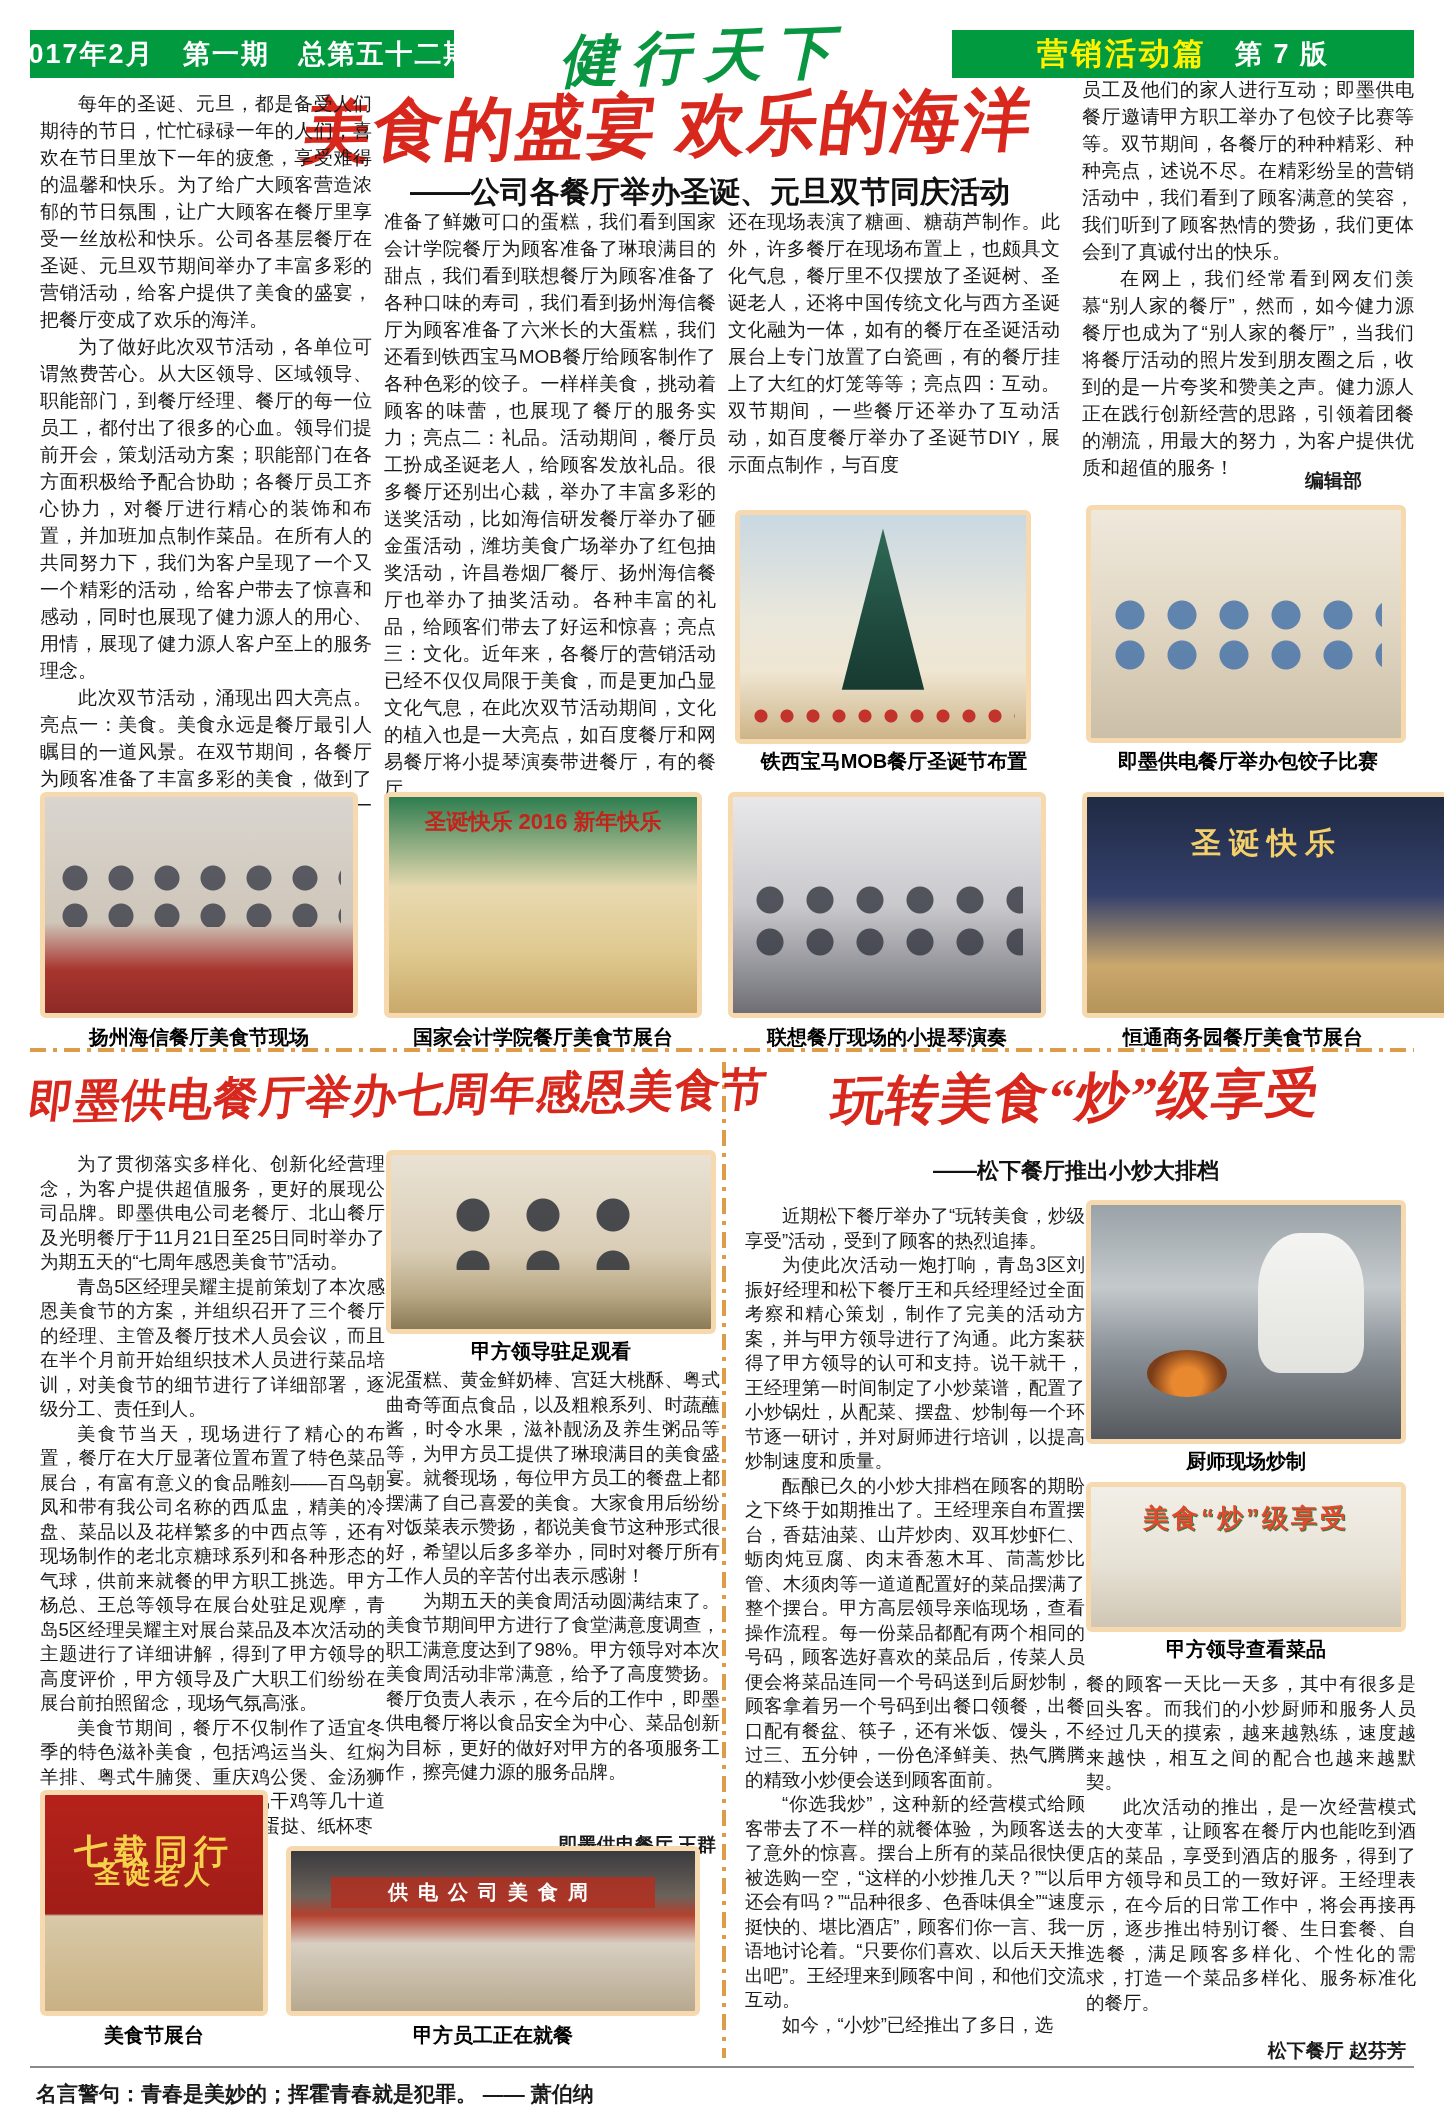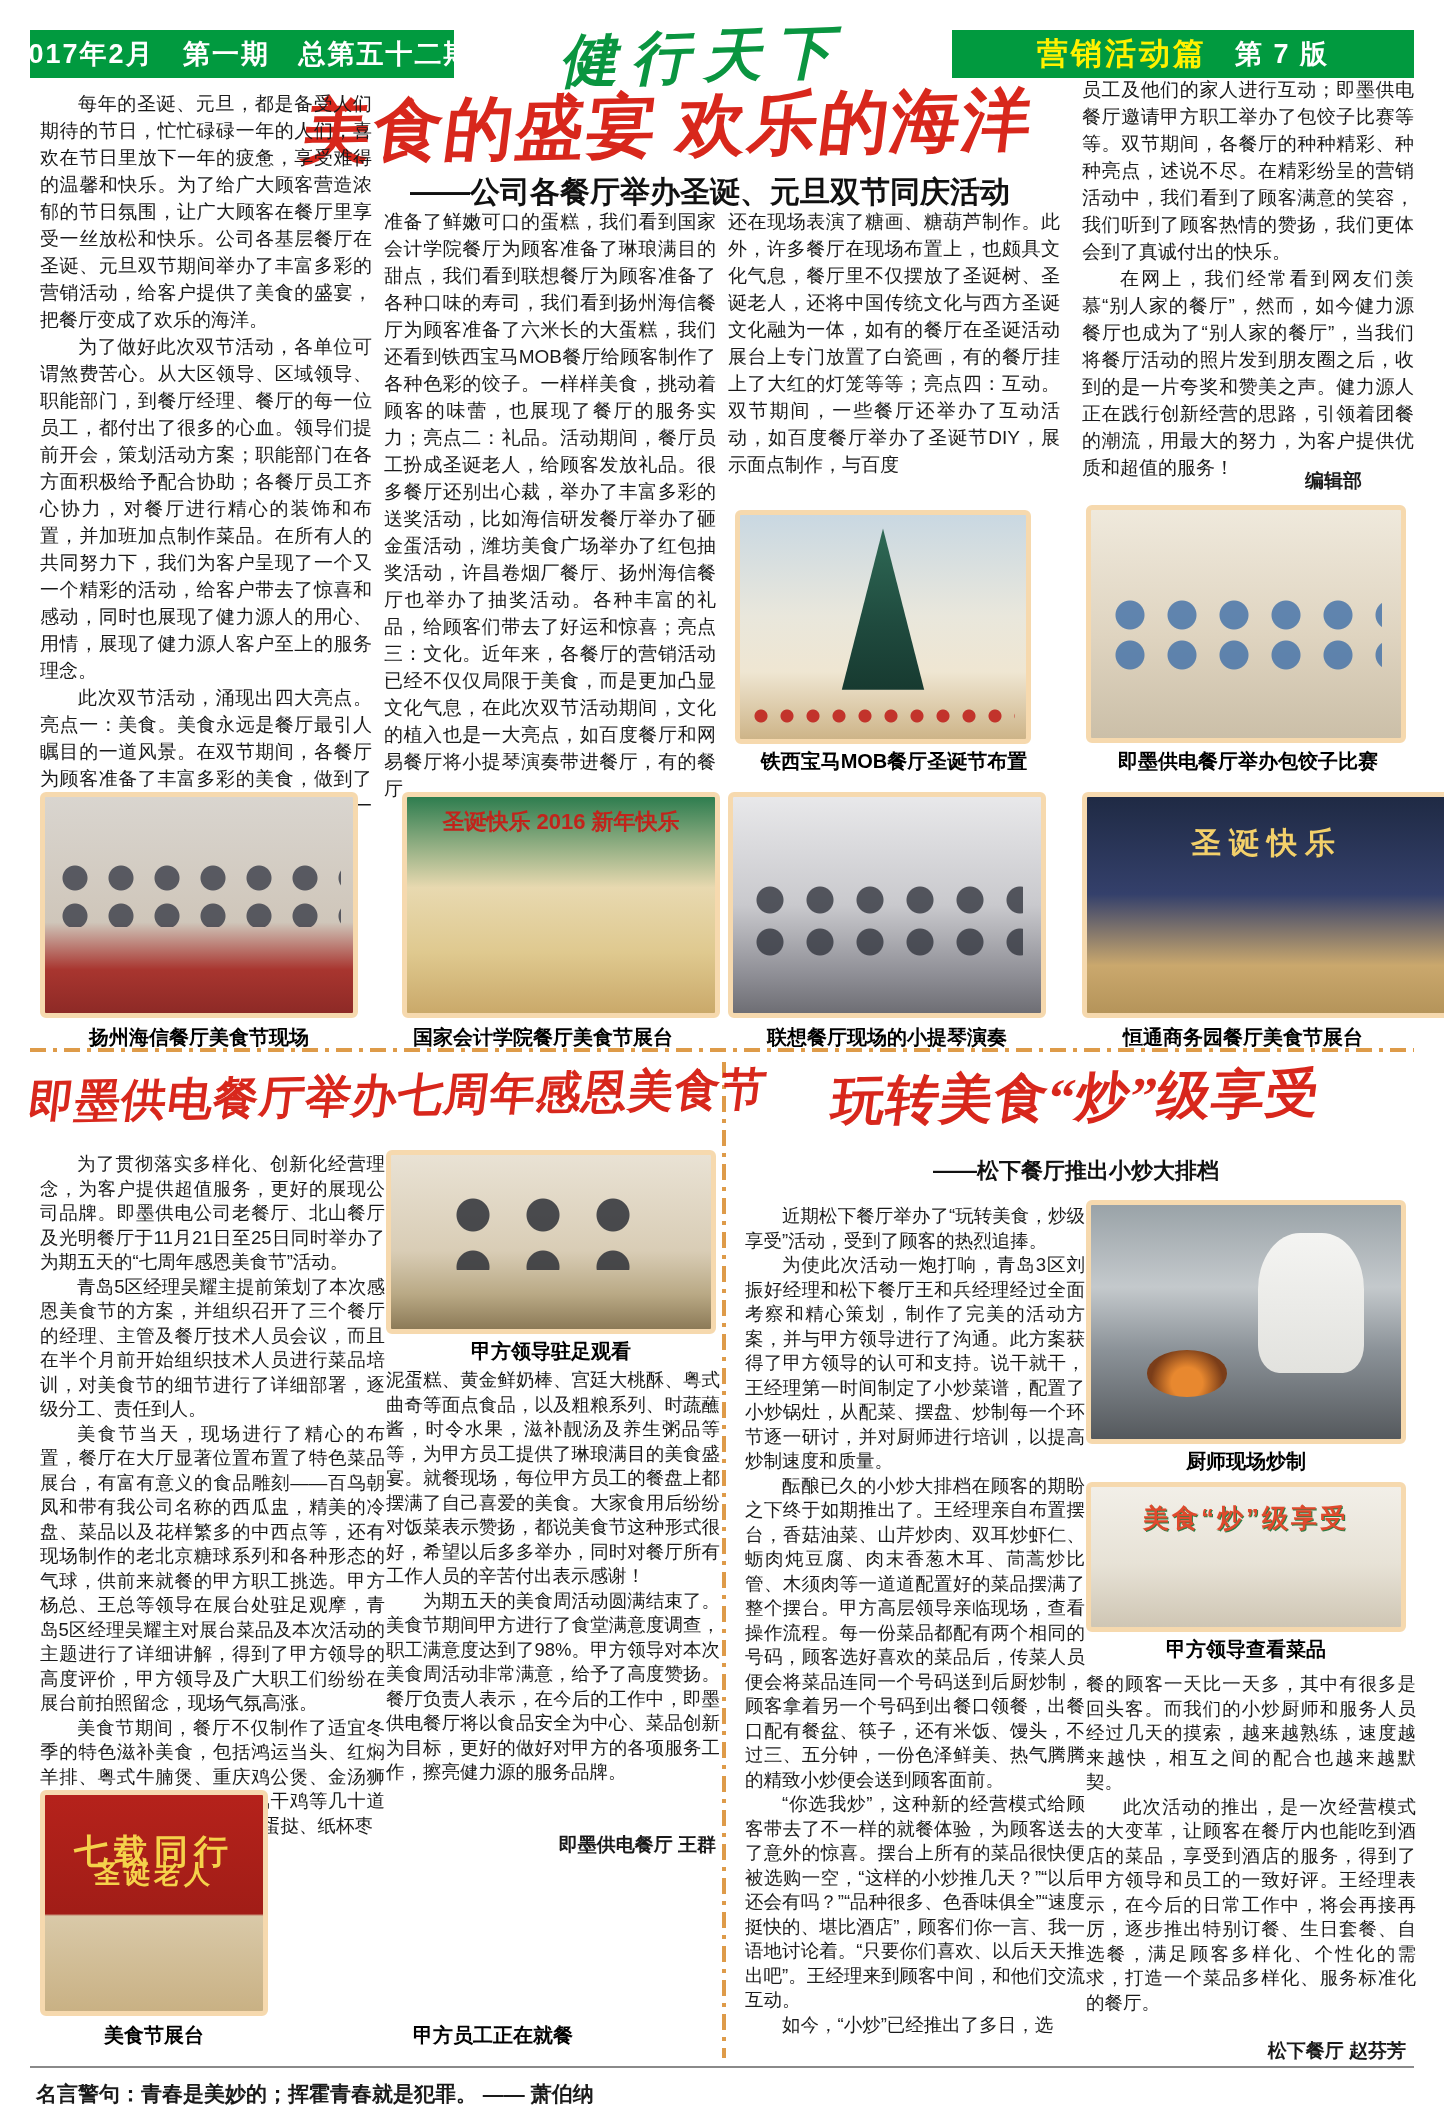--- a/index.html
+++ b/index.html
@@ -106,21 +106,21 @@
 
   <div class="photo p-tree" style="left:735px;top:510px;width:296px;height:234px;"></div>
   <div class="caption" style="left:728px;top:748px;width:332px;">铁西宝马MOB餐厅圣诞节布置</div>
 
   <div class="photo p-dump" style="left:1086px;top:505px;width:320px;height:238px;"></div>
   <div class="caption" style="left:1082px;top:748px;width:332px;">即墨供电餐厅举办包饺子比赛</div>
 
   <div class="photo p-yang" style="left:40px;top:792px;width:318px;height:226px;"></div>
   <div class="caption" style="left:40px;top:1024px;width:318px;">扬州海信餐厅美食节现场</div>
 
-  <div class="photo p-kuai" style="left:384px;top:792px;width:318px;height:226px;margin-left:18px;">
+  <div class="photo p-kuai" style="left:384px;top:792px;width:318px;height:226px;">
     <span class="banner" style="left:0;top:10px;width:100%;color:#c2231b;font-size:22px;">圣诞快乐  2016  新年快乐</span>
   </div>
   <div class="caption" style="left:384px;top:1024px;width:318px;">国家会计学院餐厅美食节展台</div>
 
   <div class="photo p-len" style="left:728px;top:792px;width:318px;height:226px;"></div>
   <div class="caption" style="left:728px;top:1024px;width:318px;">联想餐厅现场的小提琴演奏</div>
 
   <div class="photo p-heng" style="left:1082px;top:792px;width:370px;height:226px;">
     <span class="banner" style="left:0;top:26px;width:100%;color:#f3d06a;font-size:30px;letter-spacing:8px;">圣诞快乐</span>
   </div>
@@ -144,20 +144,23 @@
       <p class="para">为期五天的美食周活动圆满结束了。美食节期间甲方进行了食堂满意度调查，职工满意度达到了98%。甲方领导对本次美食周活动非常满意，给予了高度赞扬。餐厅负责人表示，在今后的工作中，即墨供电餐厅将以食品安全为中心、菜品创新为目标，更好的做好对甲方的各项服务工作，擦亮健力源的服务品牌。</p>
     </div>
   <div class="sig" style="position:absolute;left:386px;top:1826px;width:330px;">即墨供电餐厅  王群</div>
 
   <div class="photo p-qizai" style="left:40px;top:1790px;width:228px;height:226px;">
     <span class="banner" style="left:0;top:34px;width:100%;color:#f5d24b;font-size:34px;letter-spacing:6px;">七载同行</span>
     <span class="banner" style="left:0;top:62px;width:100%;color:#f5d24b;font-size:26px;letter-spacing:4px;">圣诞老人</span>
   </div>
   <div class="caption" style="left:40px;top:2022px;width:228px;">美食节展台</div>
 
+  <div class="photo p-week" style="left:286px;top:1846px;width:414px;height:170px;">
+    <span class="banner" style="left:10%;top:26px;width:80%;color:#fff;font-size:20px;letter-spacing:10px;background:rgba(179,47,32,.85);padding:2px 0;">供电公司美食周</span>
+  </div>
   <div class="caption" style="left:286px;top:2022px;width:414px;">甲方员工正在就餐</div>
 
   <div id="headline3" class="cred">玩转美食“炒”级享受</div>
   <div id="subtitle3" class="subline">——松下餐厅推出小炒大排档</div>
 
   <div class="col bot" style="left:745px;top:1204px;width:340px;height:886px;">
       <p class="para">近期松下餐厅举办了“玩转美食，炒级享受”活动，受到了顾客的热烈追捧。</p>
       <p class="para">为使此次活动一炮打响，青岛3区刘振好经理和松下餐厅王和兵经理经过全面考察和精心策划，制作了完美的活动方案，并与甲方领导进行了沟通。此方案获得了甲方领导的认可和支持。说干就干，王经理第一时间制定了小炒菜谱，配置了小炒锅灶，从配菜、摆盘、炒制每一个环节逐一研讨，并对厨师进行培训，以提高炒制速度和质量。</p>
       <p class="para">酝酿已久的小炒大排档在顾客的期盼之下终于如期推出了。王经理亲自布置摆台，香菇油菜、山芹炒肉、双耳炒虾仁、蛎肉炖豆腐、肉末香葱木耳、茼蒿炒比管、木须肉等一道道配置好的菜品摆满了整个摆台。甲方高层领导亲临现场，查看操作流程。每一份菜品都配有两个相同的号码，顾客选好喜欢的菜品后，传菜人员便会将菜品连同一个号码送到后厨炒制，顾客拿着另一个号码到出餐口领餐，出餐口配有餐盆、筷子，还有米饭、馒头，不过三、五分钟，一份色泽鲜美、热气腾腾的精致小炒便会送到顾客面前。</p>
       <p class="para">“你选我炒”，这种新的经营模式给顾客带去了不一样的就餐体验，为顾客送去了意外的惊喜。摆台上所有的菜品很快便被选购一空，“这样的小炒推几天？”“以后还会有吗？”“品种很多、色香味俱全”“速度挺快的、堪比酒店”，顾客们你一言、我一语地讨论着。“只要你们喜欢、以后天天推出吧”。王经理来到顾客中间，和他们交流互动。</p>

